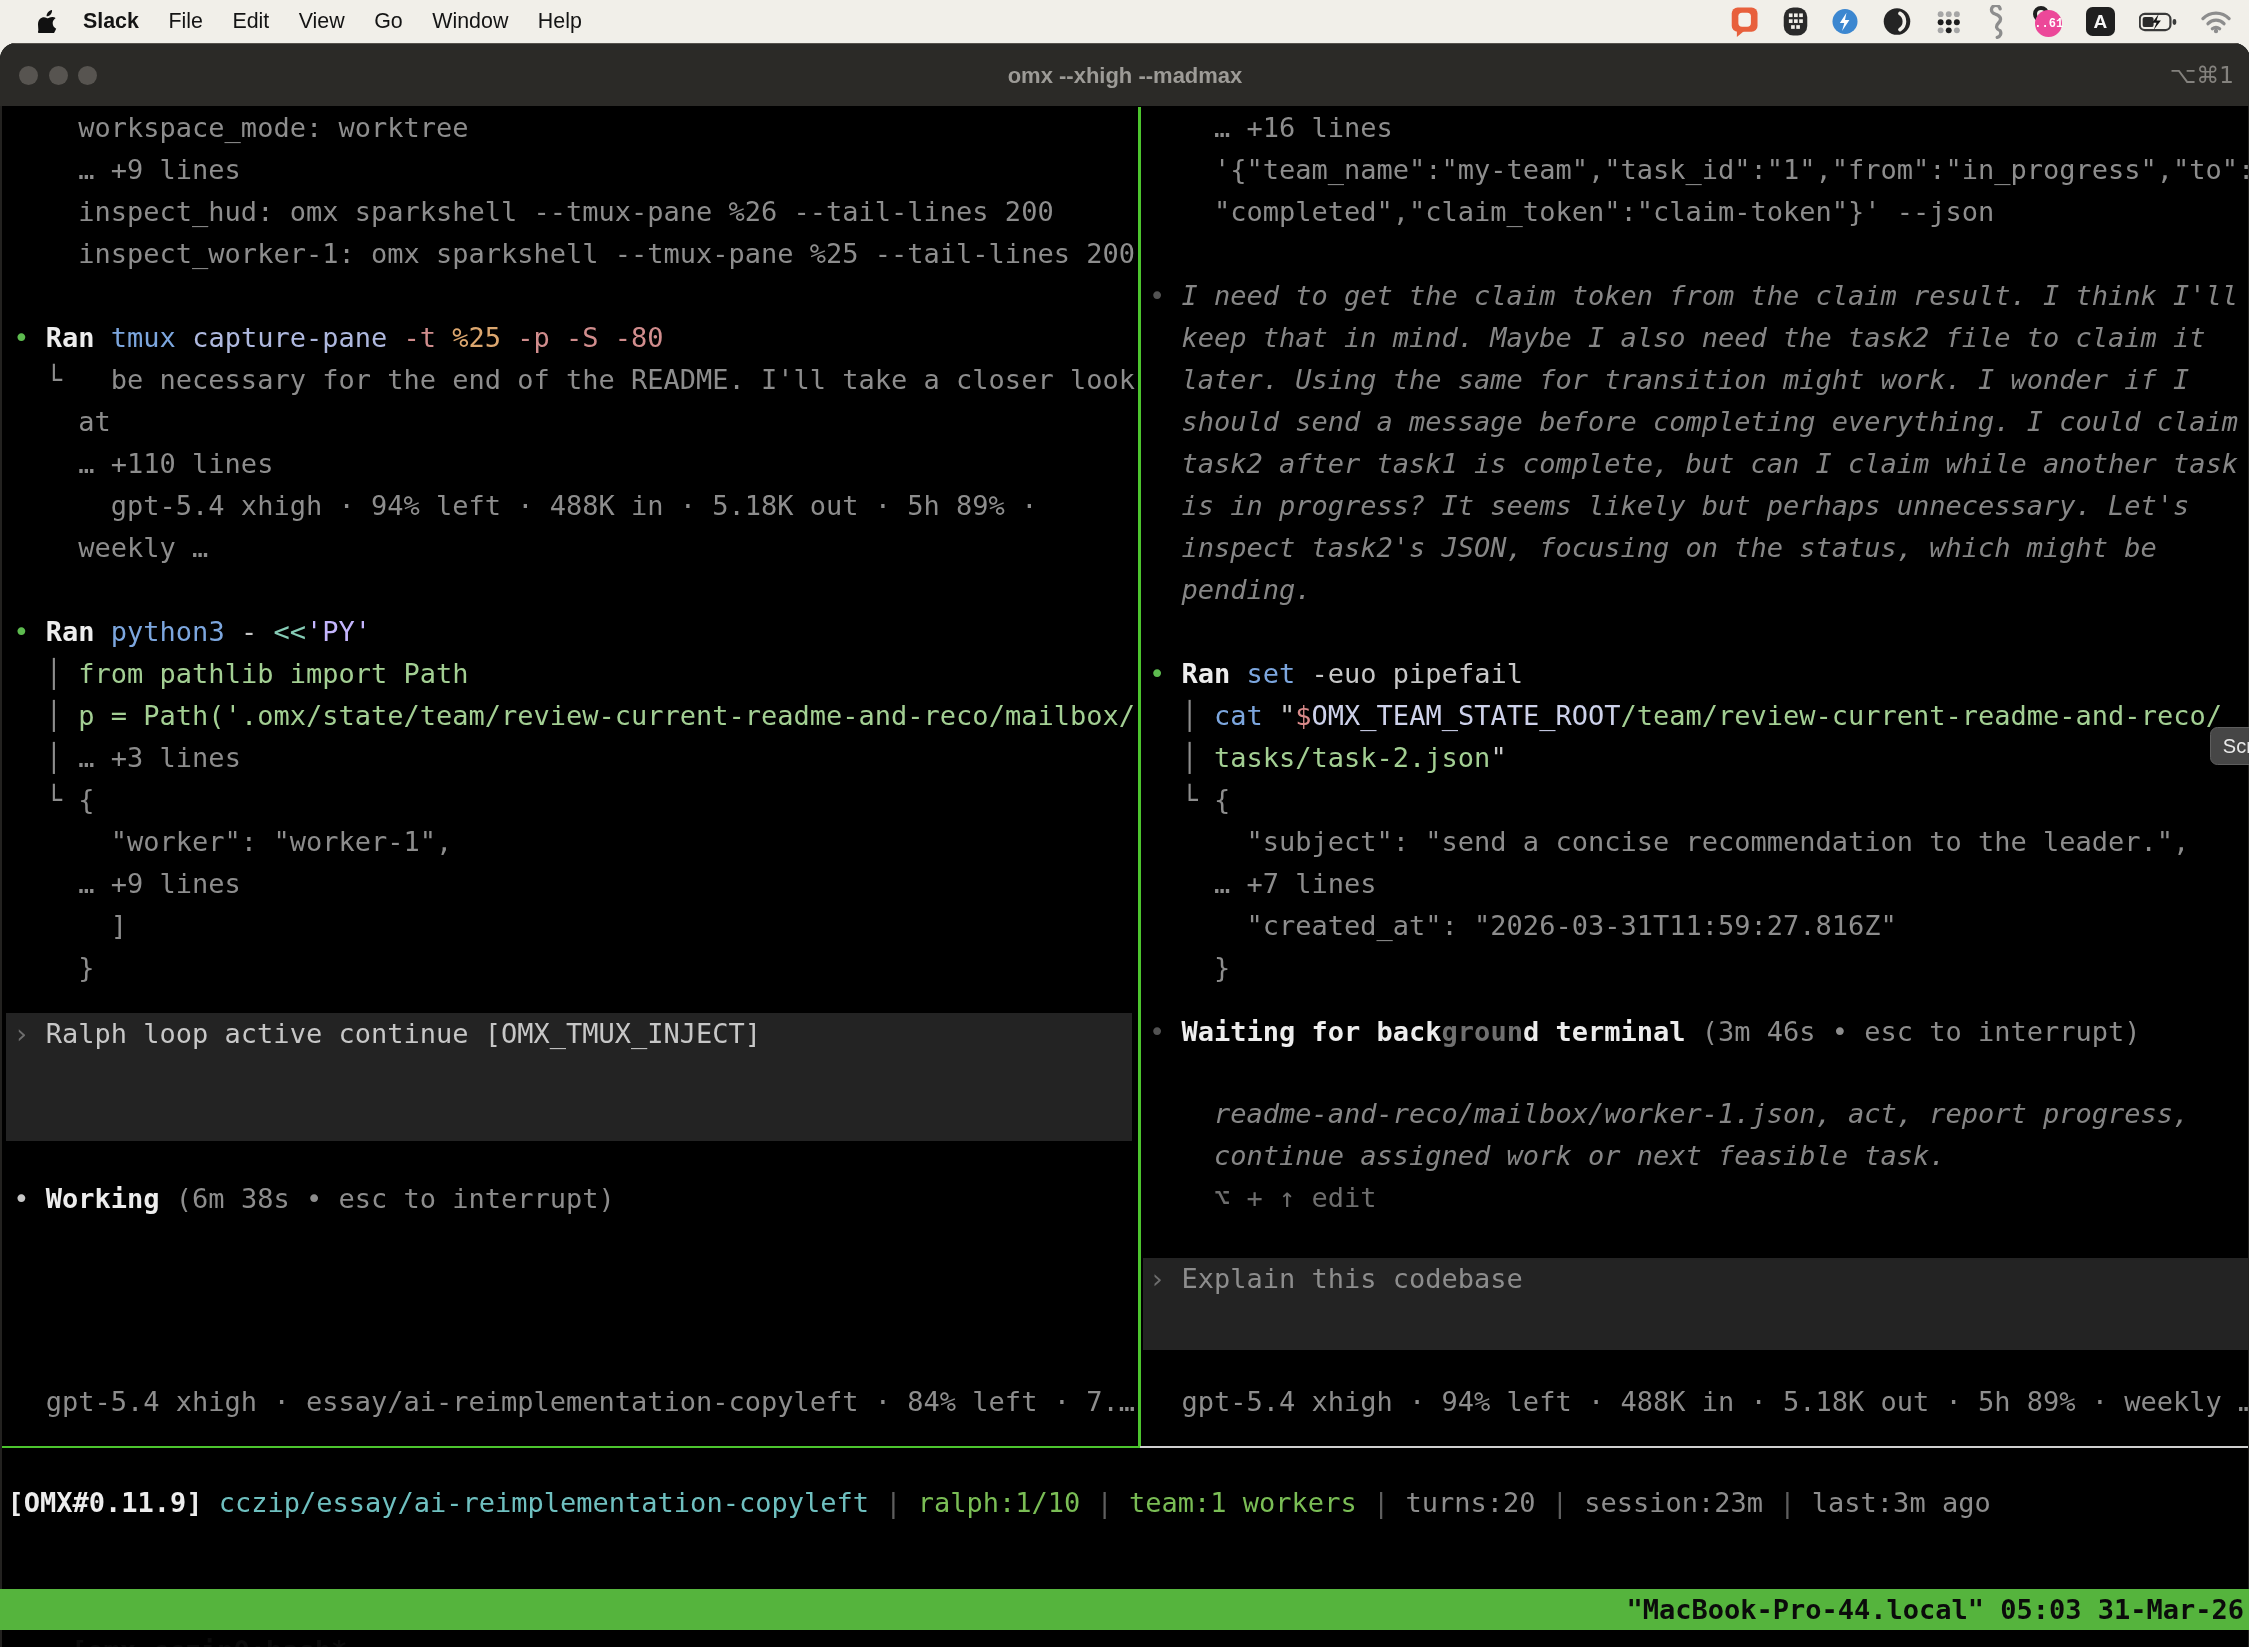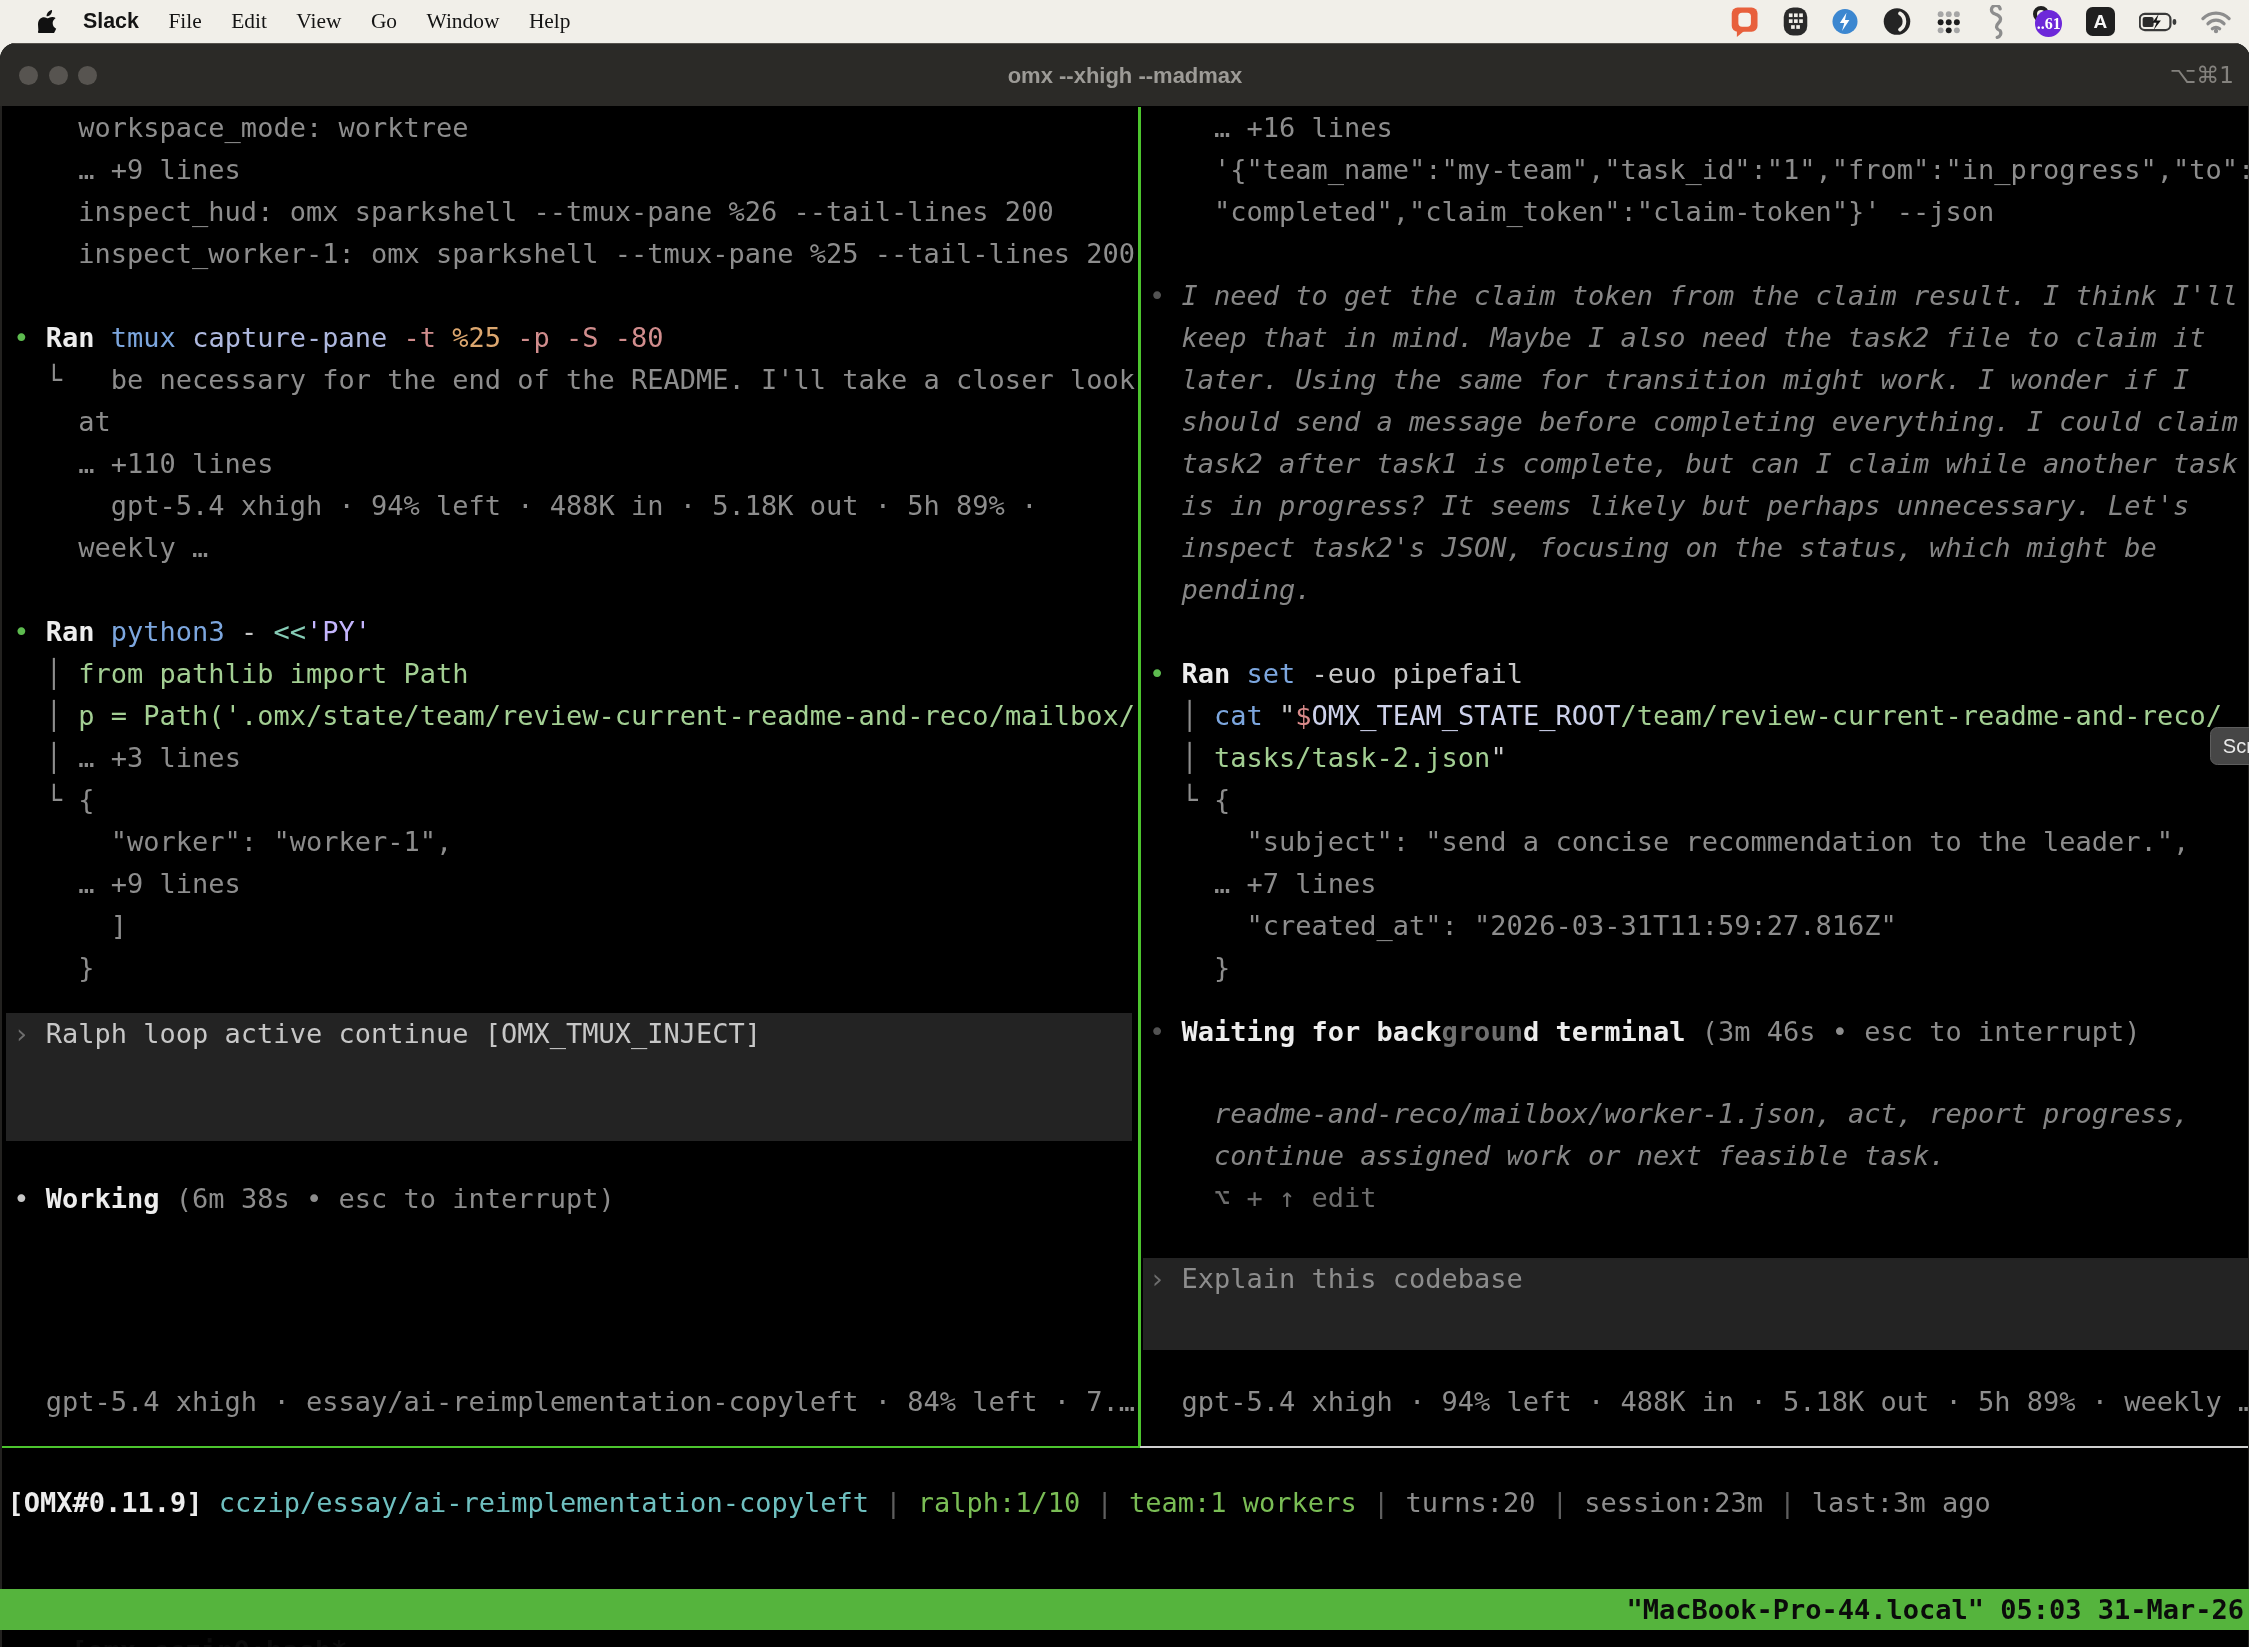--- a/index.html
+++ b/index.html
@@ -7,30 +7,30 @@
        font-family:"DejaVu Sans Mono","DejaVu Sans",monospace;}
 
   
   .menubar{position:absolute;top:0;left:0;width:2250px;height:43px;background:#f1efe9;
            display:flex;align-items:center;padding-left:38px;box-sizing:border-box;
            font-family:"Liberation Sans","DejaVu Sans",sans-serif;font-size:21.4px;color:#141414;z-index:3;}
   .mb-bg{position:absolute;top:43px;left:0;width:2250px;height:22px;background:#f1efe9;z-index:0;}
   .apple{display:flex;align-items:center;margin-right:25px;}
   .menus{display:flex;align-items:center;gap:29.5px;}
   .menu-app{font-weight:bold;margin-right:29.5px;}
-  .menu-item{white-space:nowrap;font-family:Liberation Serif, serif;}
+  .menu-item{white-space:nowrap;}
   .statusicons{margin-left:auto;margin-right:17.7px;display:flex;align-items:center;gap:23.6px;}
   .sic{display:flex;align-items:center;justify-content:center;}
   .ic-akey{width:29.5px;height:29.5px;border-radius:6.6px;background:#1f1f1f;color:#f6f6f6;
            display:flex;align-items:center;justify-content:center;font-weight:bold;font-size:19px;}
   .ic-badge{position:relative;width:32px;height:31px;}
   .ic-badge .ring{position:absolute;left:3px;top:0;width:16px;height:16px;border:4.4px solid #1f1f1f;border-radius:50%;box-sizing:border-box;}
-  .ic-badge .disc{position:absolute;right:0;bottom:0;width:26.6px;height:26.6px;border-radius:50%;background:#6d28d9;
-                  display:flex;align-items:center;justify-content:center;color:#fff;font-size:16px;font-weight:bold;
-                  font-family:Liberation Serif, serif;}
+  .ic-badge .disc{position:absolute;right:0;bottom:0;width:26.6px;height:26.6px;border-radius:50%;background:#ec4899;
+                  display:flex;align-items:center;justify-content:center;color:#fff;font-size:12px;font-weight:bold;
+                  font-family:Liberation Mono, monospace;}
 
   
   .window{position:absolute;top:43px;left:0;width:2250px;height:1605px;background:#000;
           border-radius:16px 16px 0 0;overflow:hidden;z-index:2;}
   .titlebar{position:absolute;top:0;left:0;width:100%;height:63px;background:#2b2a27;
             border-top:0.7px solid #55524d;box-sizing:border-box;}
   .dot{position:absolute;top:22px;width:19px;height:19px;border-radius:50%;background:#575450;}
   .wtitle{position:absolute;left:0;right:0;top:0;text-align:center;line-height:63px;color:#9d9b97;
           font-family:"Liberation Sans",sans-serif;font-size:22px;font-weight:bold;}
   .wshortcut{position:absolute;right:16px;top:0;line-height:63px;color:#84827e;

